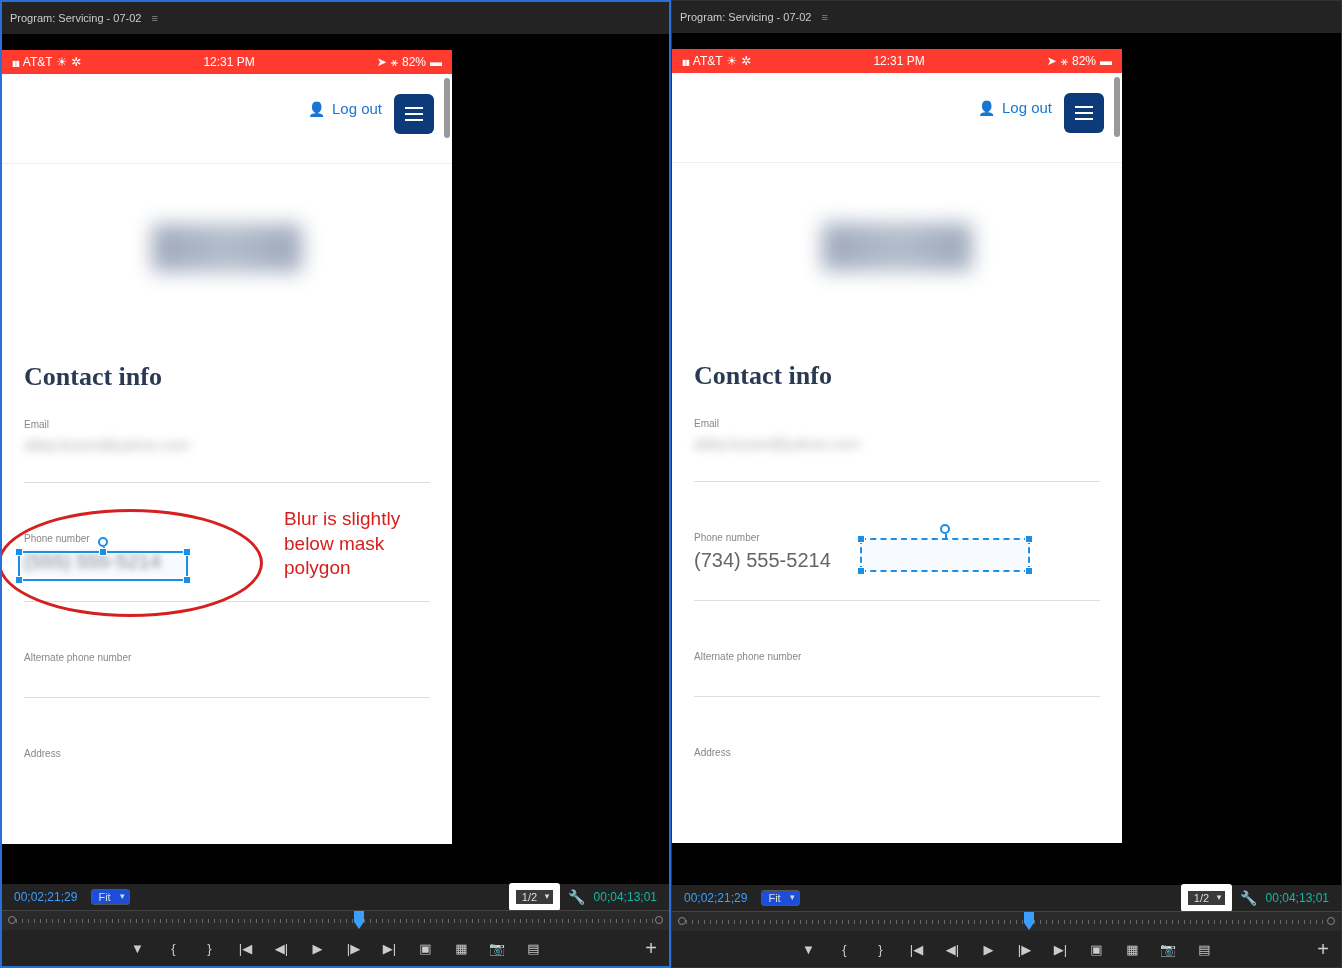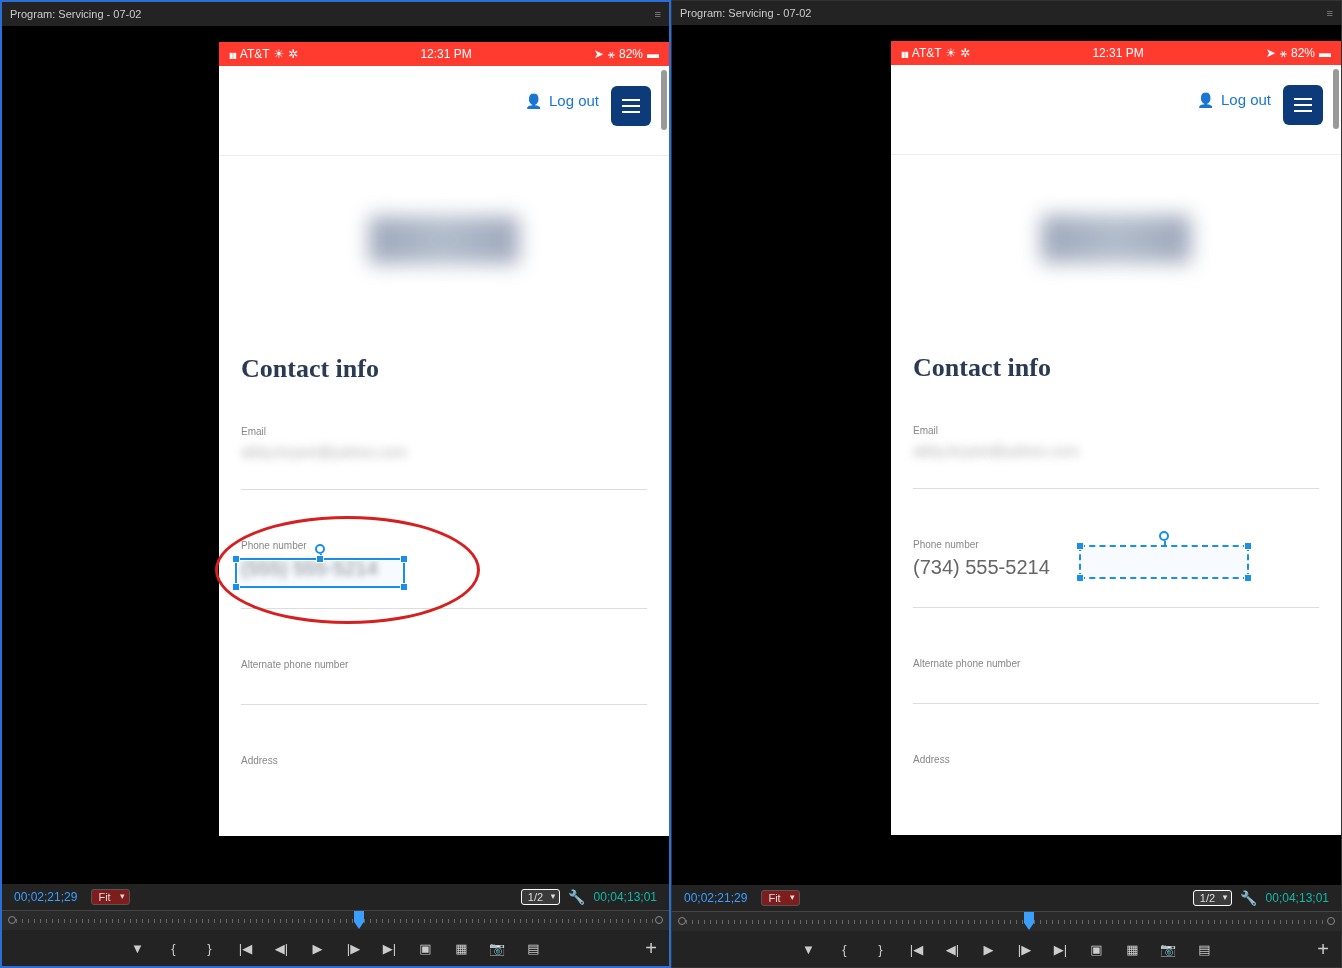--- a/index.html
+++ b/index.html
@@ -15,36 +15,35 @@
     position: relative;
     width: 50%;
     height: 100%;
     border: 1px solid #333;
     background: #232323;
     display: flex;
     flex-direction: column;
   }
   .panel-left { border: 2px solid #2a6fd6; }
   .tab-header {
-    height: 24px;
+    height: 32px;
     background: #232323;
     display: flex;
     align-items: center;
     padding: 0 8px;
     color: #ccc;
     font-size: 11px;
-    justify-content: space-between;
   }
   .tab-header .menu-icon { margin-left: 10px; color: #888; cursor: pointer; }
   .monitor-area {
     flex: 1;
     background: #000;
     display: flex;
     align-items: flex-start;
-    justify-content: flex-end;
+    justify-content: flex-start;
     padding-top: 16px;
     position: relative;
     overflow: hidden;
   }
   .phone-frame {
     width: 450px;
     background: #fff;
     position: relative;
   }
   .status-bar {
@@ -94,21 +93,21 @@
     filter: blur(10px);
     margin: 0 auto 90px auto;
     border-radius: 4px;
     opacity:0.6;
   }
   .section-title {
     font-family: Georgia, serif;
     font-size: 26px;
     font-weight: 600;
     color: #2a3a52;
-    margin-bottom: 42px;
+    margin-bottom: 27px;
   }
   .field-group { margin-bottom: 50px; border-bottom: 1px solid #ddd; padding-bottom: 28px; }
   .field-label { color: #888; font-size: 10px; margin-bottom: 6px; }
   .blurred-email {
     width: 230px; height: 18px;
     filter: blur(5px);
     color: #888; opacity:0.7;
     font-size:15px;
   }
   .phone-group { position: relative; margin-bottom: 50px; border-bottom: 1px solid #ddd; padding-bottom: 28px; }
@@ -174,28 +173,28 @@
     display: flex;
     align-items: center;
     padding: 12px 12px;
     color: #3b9fff;
     font-size: 12px;
     justify-content: space-between;
   }
   .controls-row .tc-left { color: #3b9fff; }
   .controls-row .tc-right { color: #14b8a6; }
   .fit-dropdown {
-    background: #7f1d1d; color: #ddd; border: 1px solid #555;
+    background: #1d4ed8; color: #ddd; border: 1px solid #555;
     font-size: 11px; padding: 1px 18px 1px 6px; border-radius: 3px;
     margin-left: 14px;
     position: relative;
   }
   .fit-dropdown::after { content:"▾"; position:absolute; right:4px; top:1px; font-size:9px;}
   .ratio-dropdown {
-    background: #3a3a3a; color: #ddd; border: 1px solid #ffffff;
+    background: #3a3a3a; color: #ddd; border: 7px solid #ffffff;
     font-size: 11px; padding: 1px 16px 1px 6px; border-radius:3px;
     position: relative;
   }
   .ratio-dropdown::after { content:"▾"; position:absolute; right:4px; top:1px; font-size:9px;}
   .wrench-icon { color: #ccc; font-size: 14px; margin: 0 8px; }
   .ruler-row {
     height: 20px;
     background: #2a2a2a;
     position: relative;
     border-top: 1px solid #444;
@@ -267,20 +266,25 @@
           <div class="phone-value blurred">(555) 555-5214</div>
           <div class="mask-overlay overlay-left">
             <div class="mask-top-anchor"></div>
             <div class="mask-handle" style="left:-5px;top:-5px"></div>
             <div class="mask-handle" style="right:-5px;top:-5px"></div>
             <div class="mask-handle" style="left:-5px;bottom:-5px"></div>
             <div class="mask-handle" style="right:-5px;bottom:-5px"></div>
             <div class="mask-handle" style="left:calc(50% - 4px);top:-5px"></div>
           </div>
           <div class="red-ellipse"></div>
+          <div class="annotation-text">
+            <div>Blur is slightly</div>
+            <div>below mask</div>
+            <div>polygon</div>
+          </div>
         </div>
         <div class="field-group">
           <div class="field-label">Alternate phone number</div>
         </div>
         <div>
           <div class="field-label">Address</div>
         </div>
       </div>
     </div>
   </div>

